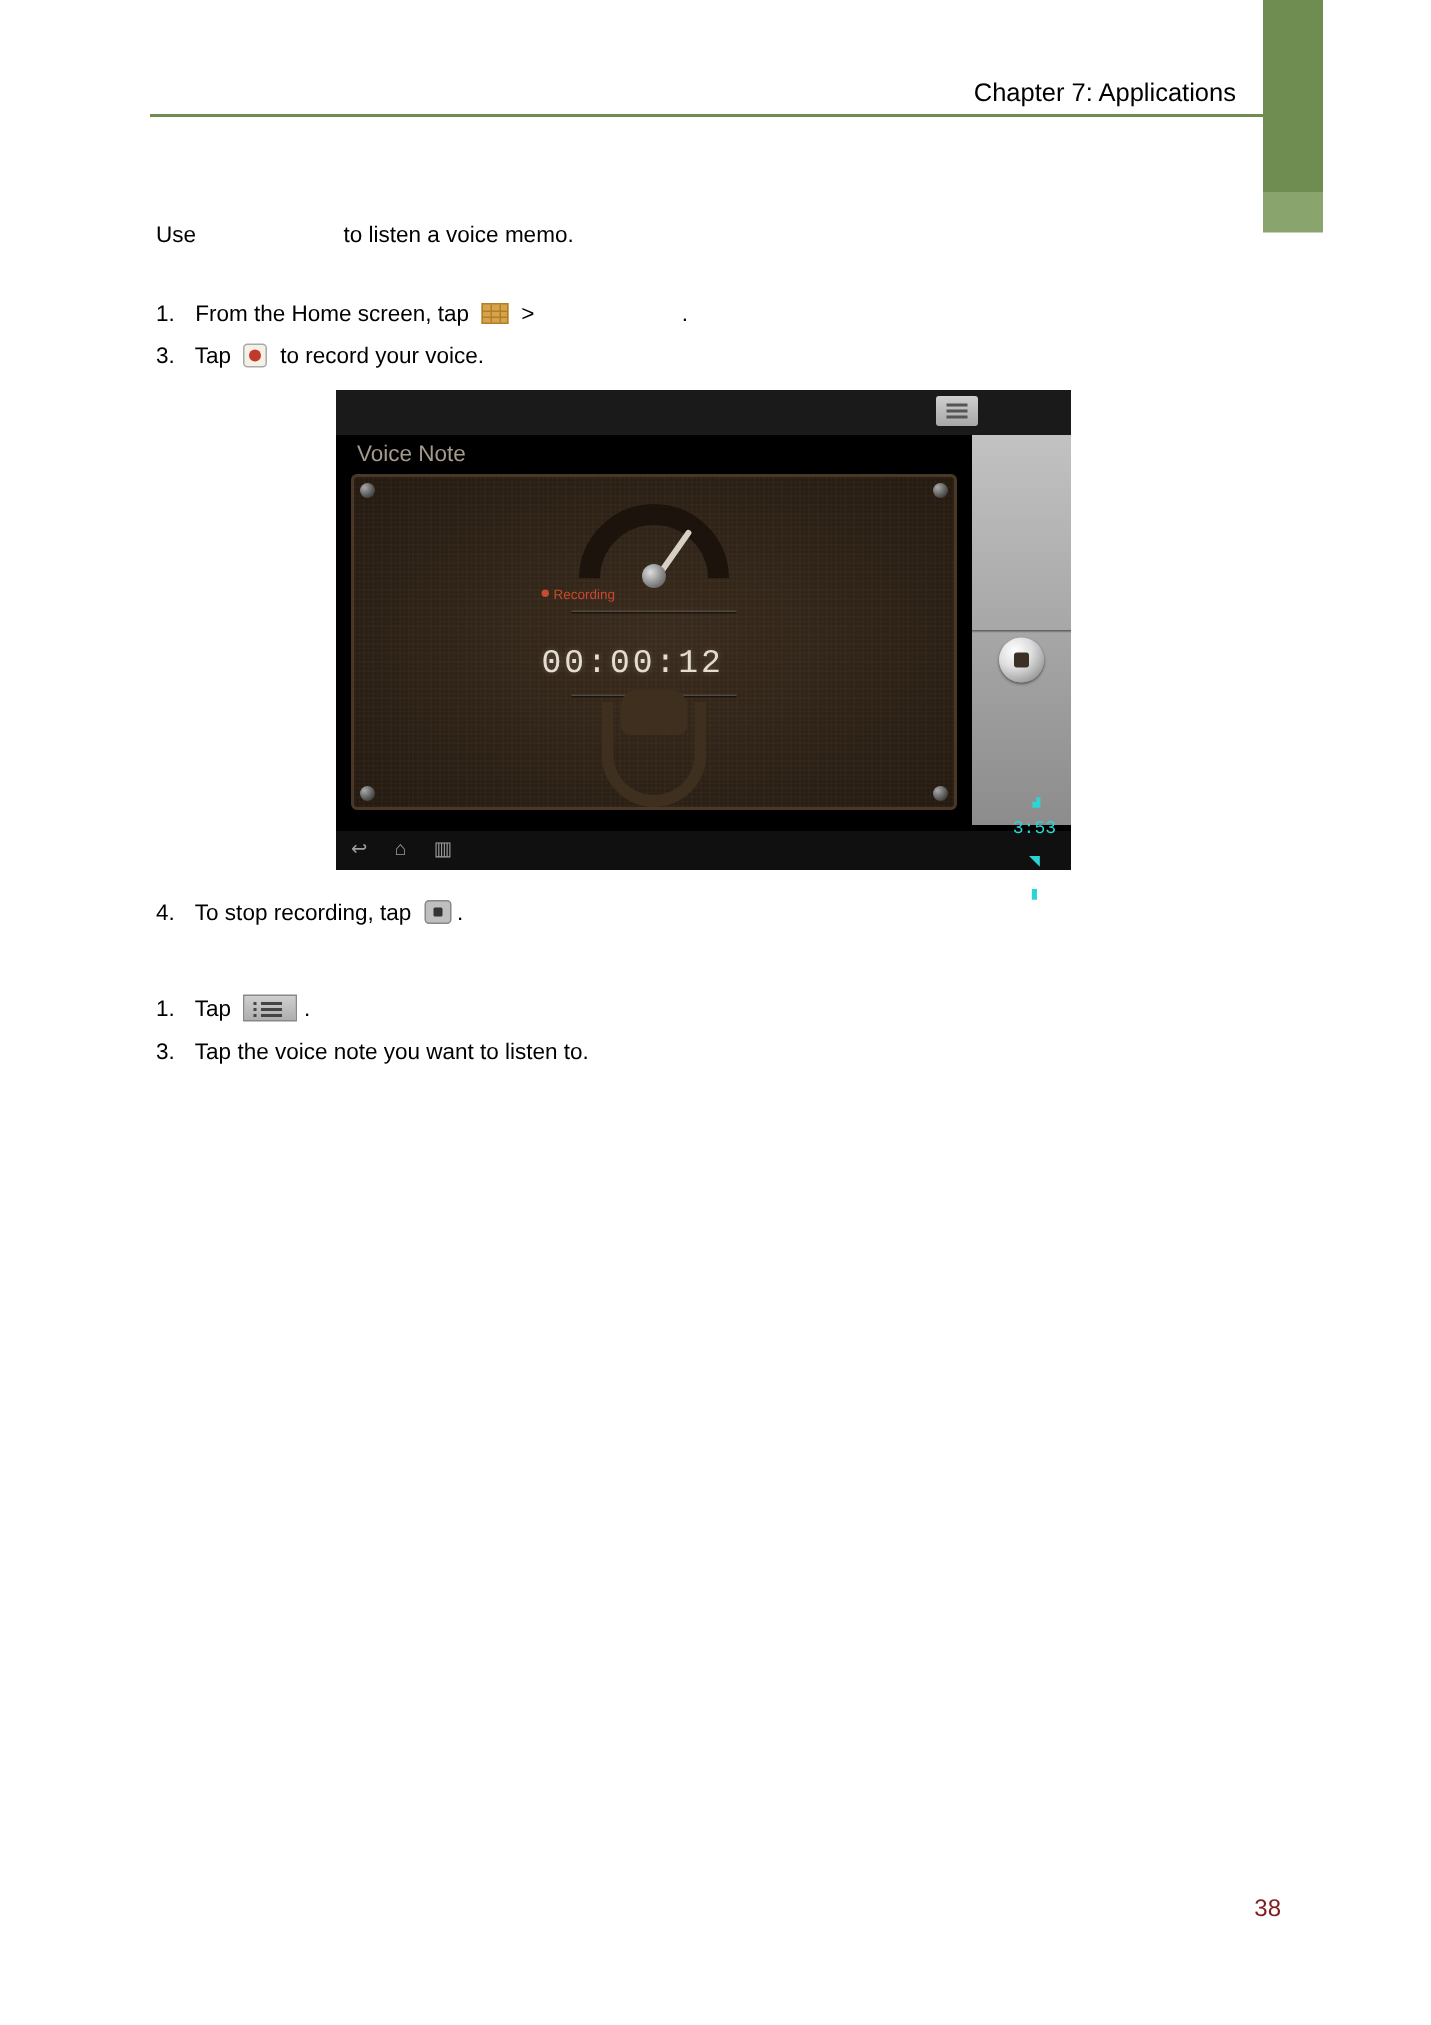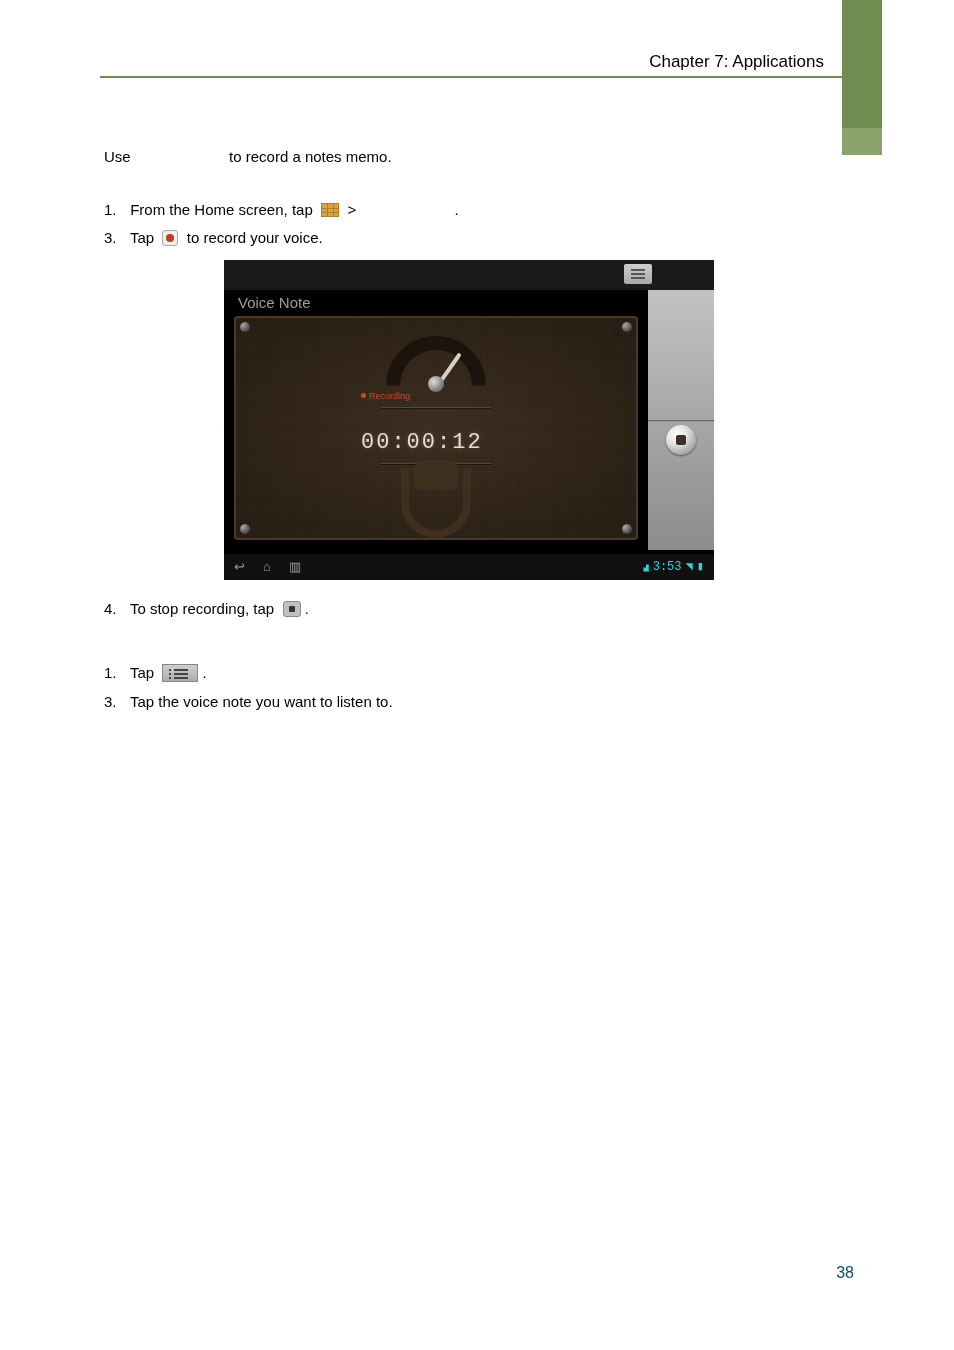--- a/index.html
+++ b/index.html
@@ -88,43 +88,43 @@
   .stop-btn { position:absolute; top:58%; left:50%; transform:translate(-50%,-50%);
     width:30px; height:30px; border-radius:50%;
     background: radial-gradient(circle at 35% 30%, #fff 0%, #ddd 40%, #777 100%);
     box-shadow: 0 1px 2px rgba(0,0,0,0.5); }
   .stop-btn::after{ content:""; position:absolute; left:10px; top:10px; width:10px; height:10px;
     background:#3a3026; border-radius:2px; }
 
   .navbar { position:absolute; left:0; right:0; bottom:0; height:26px; background:#101010;
     display:flex; align-items:center; justify-content:space-between; padding:0 10px; }
   .nav-left span{ color:#9f9f9f; font-size:13px; margin-right:14px; }
-  .nav-right { color:#2bd5d5; font-size:12px; font-family:'Courier New',monospace; display:flex; align-items:center; gap:4px;}
+  .nav-right { color:#2bd5d5; font-size:12px; font-family:'Courier New',monospace; display:flex; align-items:center; gap:4px;flex-direction:column;}
   .nav-right .bars{ display:inline-block; width:8px; height:10px;
     background:linear-gradient(to top,#2bd5d5 0 100%); clip-path: polygon(0 100%,33% 100%,33% 60%,66% 60%,66% 30%,100% 30%,100% 100%); }
 
   .spacer-lg { height: 36px; }
 
-  .page-num { position: absolute; right: 100px; bottom: 68px; color: #0c4a6e; font-size: 16px; }
+  .page-num { position: absolute; right: 100px; bottom: 68px; color: #7f1d1d; font-size: 16px; }
 </style>
 </head>
 <body>
 
 <div class="page">
   <div class="side-tab"></div>
   <div class="side-tab-inner"></div>
 
   <div class="header-text">Chapter 7: Applications</div>
   <div class="header-rule"></div>
 
   <div class="content">
     <p class="para1">
       <span>Use</span>
       <span class="gap"></span>
-      <span>to record a notes memo.</span>
+      <span>to listen a voice memo.</span>
     </p>
 
     <ol>
       <li>
         <span class="num">1.</span>
         <span>From the Home screen, tap</span>
         &nbsp;<span class="ico-grid"></span>&nbsp;
         <span>&gt;</span>
         <span style="display:inline-block;width:90px"></span>
         <span>.</span>

